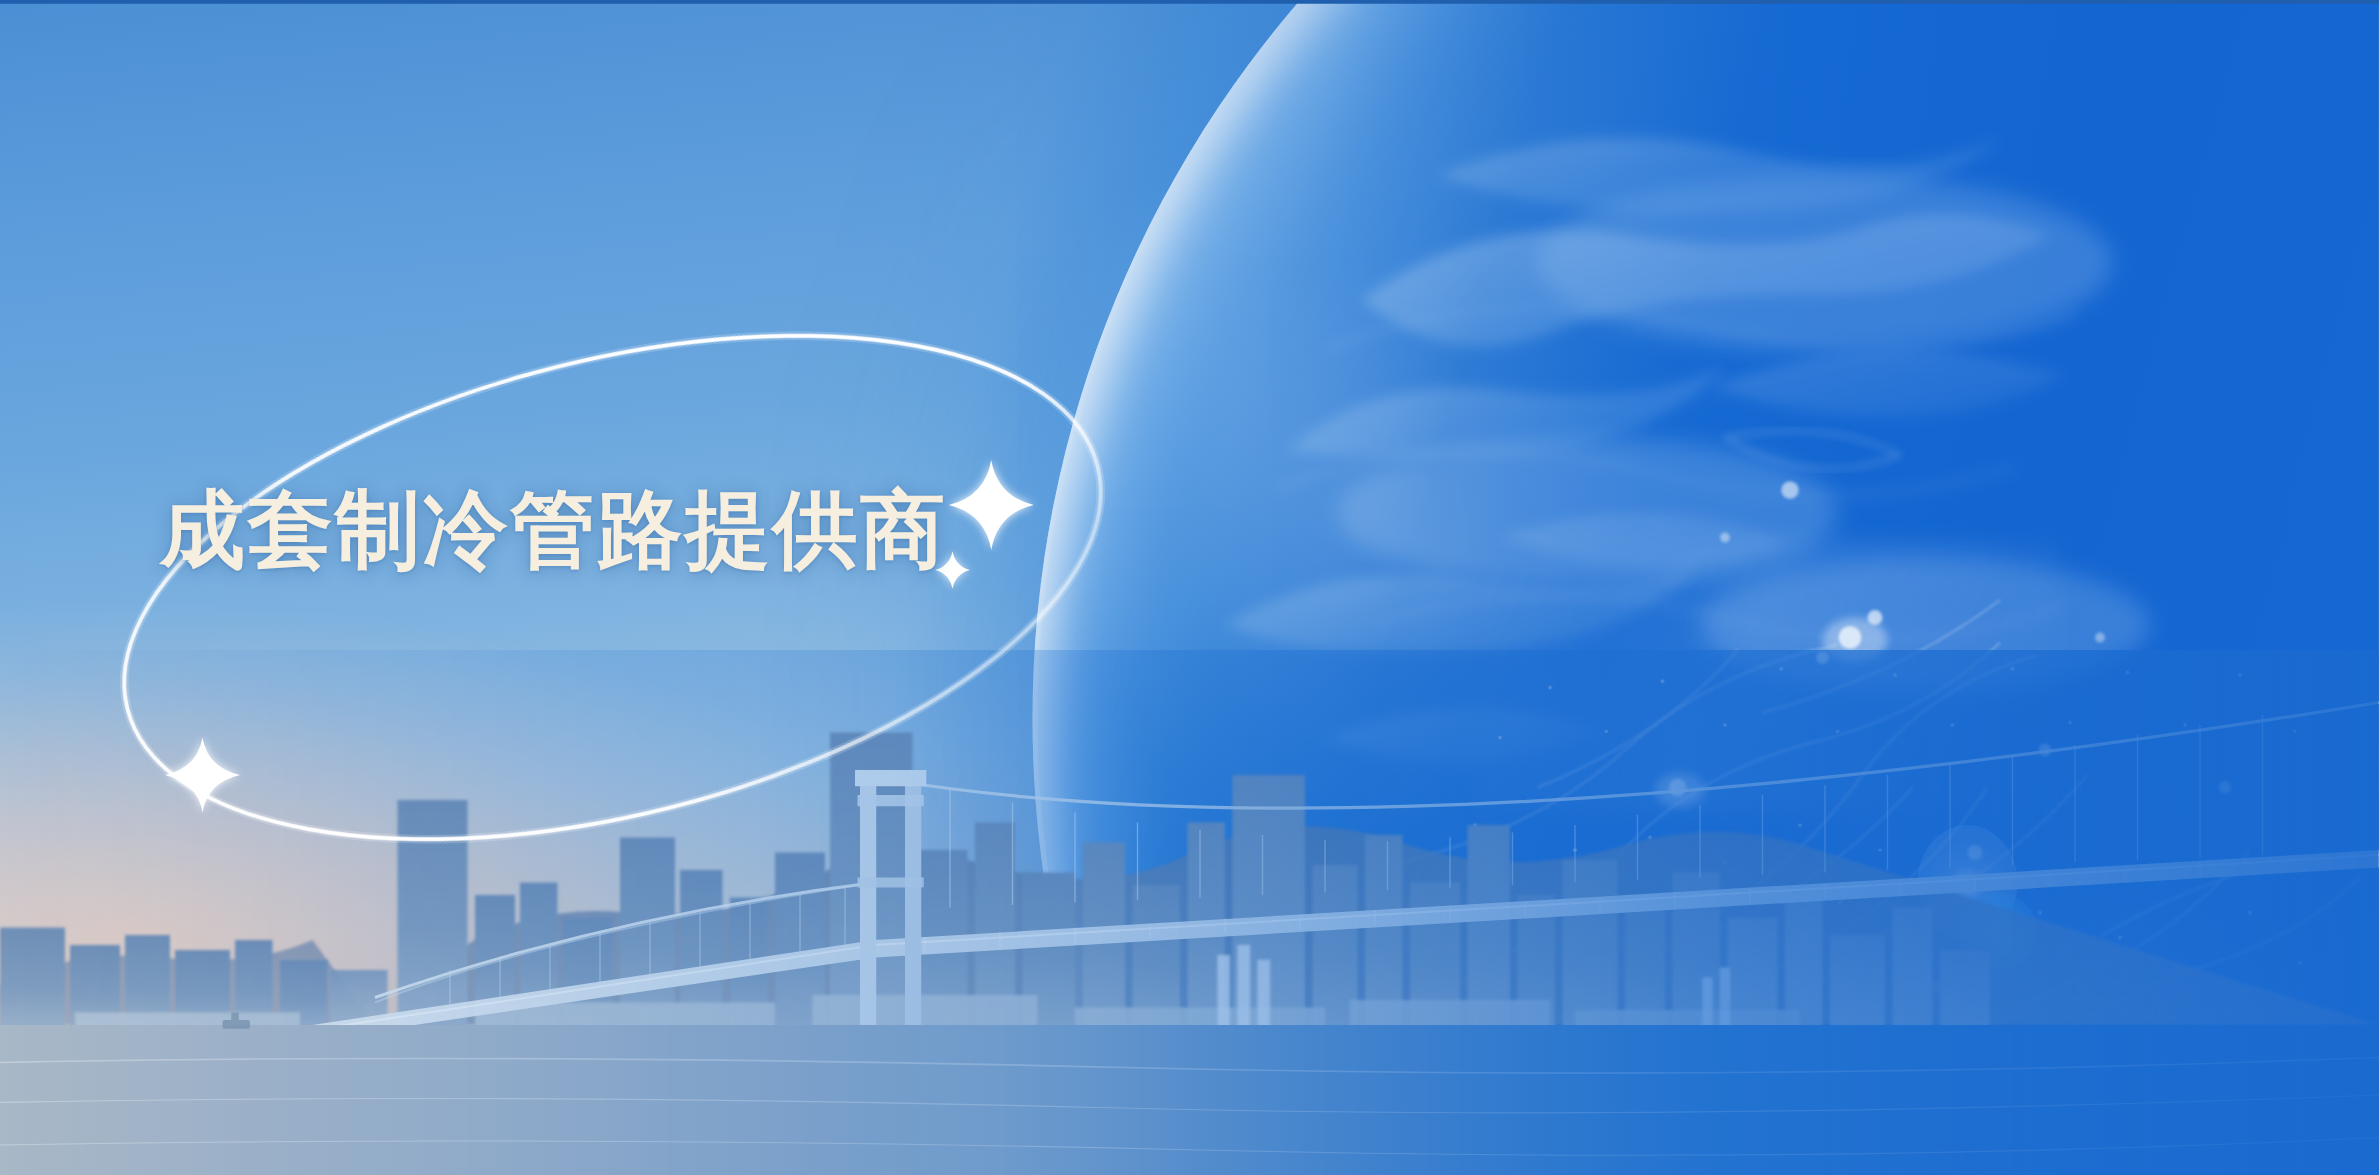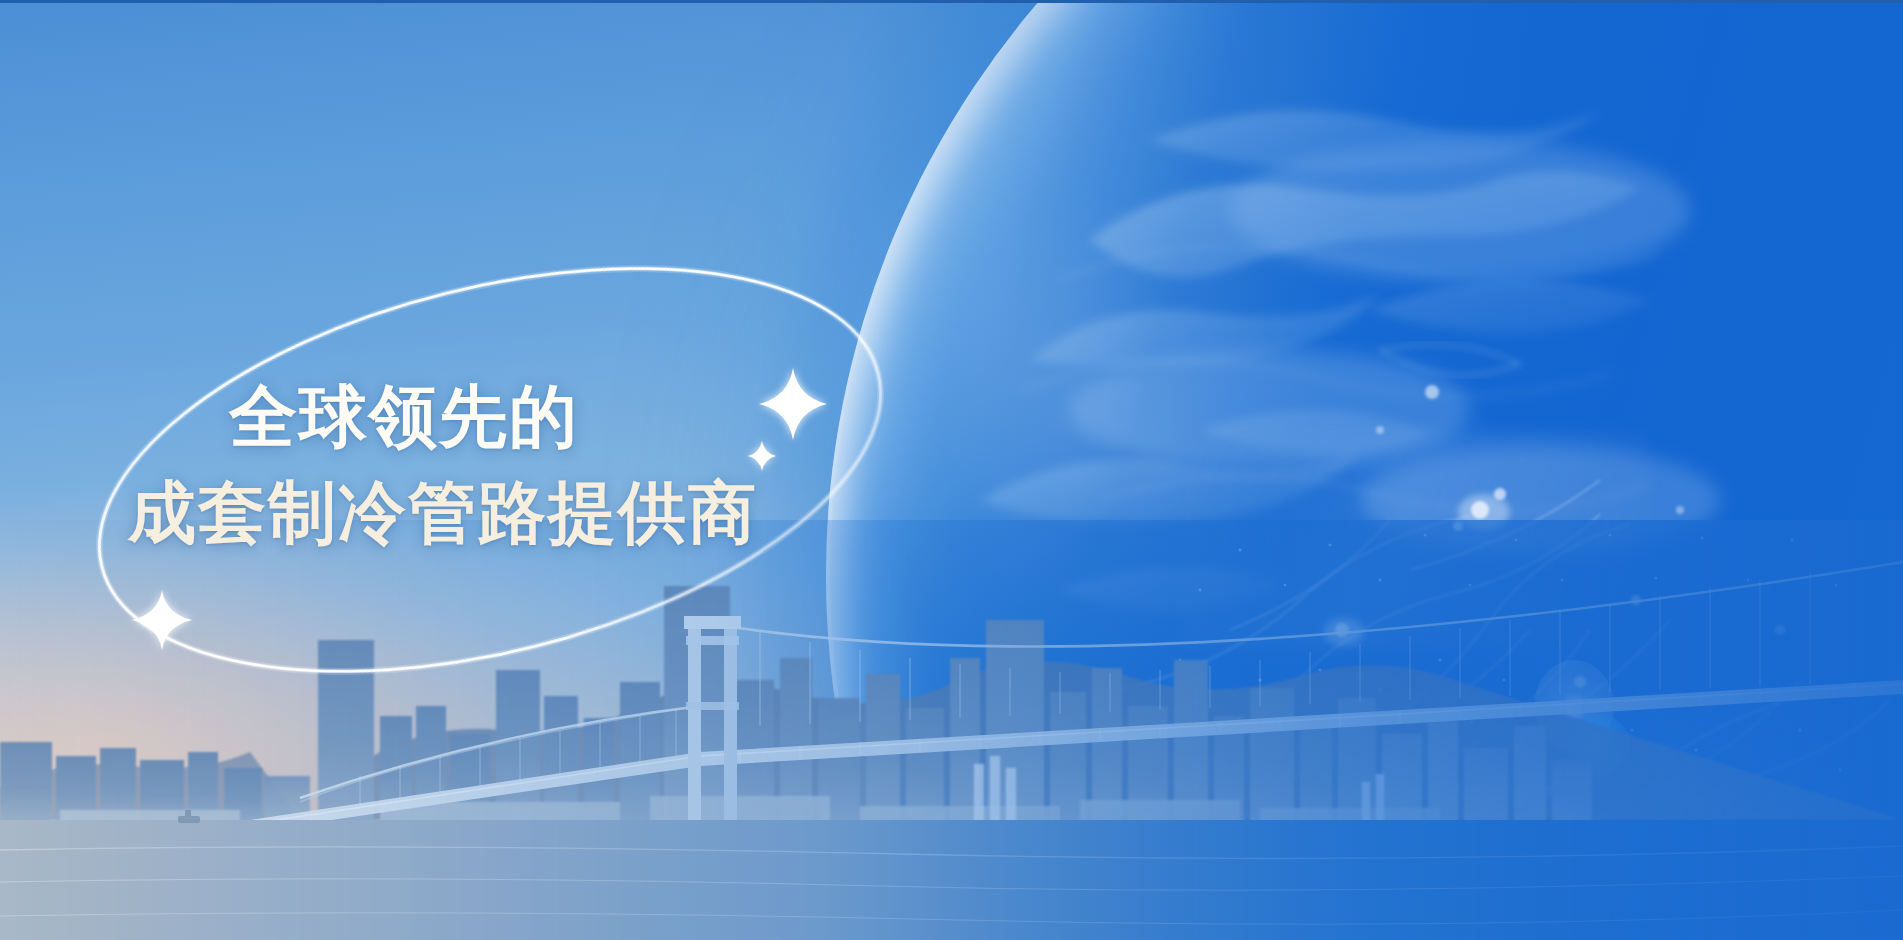--- a/index.html
+++ b/index.html
@@ -596,19 +596,18 @@
 
     <g transform="translate(162 620)">
       <g filter="url(#starglow)" opacity="0.9">
         <path d="M0 -30 Q4 -6 30 0 Q4 6 0 30 Q-4 6 -30 0 Q-4 -6 0 -30 Z" fill="#ffffff"></path>
       </g>
       <path d="M0 -30 Q4 -6 30 0 Q4 6 0 30 Q-4 6 -30 0 Q-4 -6 0 -30 Z" fill="#ffffff"></path>
     </g>
   </svg>
 
   <div class="headline">
-    <div class="hl-line hl-1">全球领先的</div>
     <div class="hl-line hl-2">成套制冷管路提供商</div>
   </div>
 
   <div style="position:absolute;left:0;top:0;width:1903px;height:3px;background:#1f5fae;"></div>
 
 </div>
 
 </body></html>

